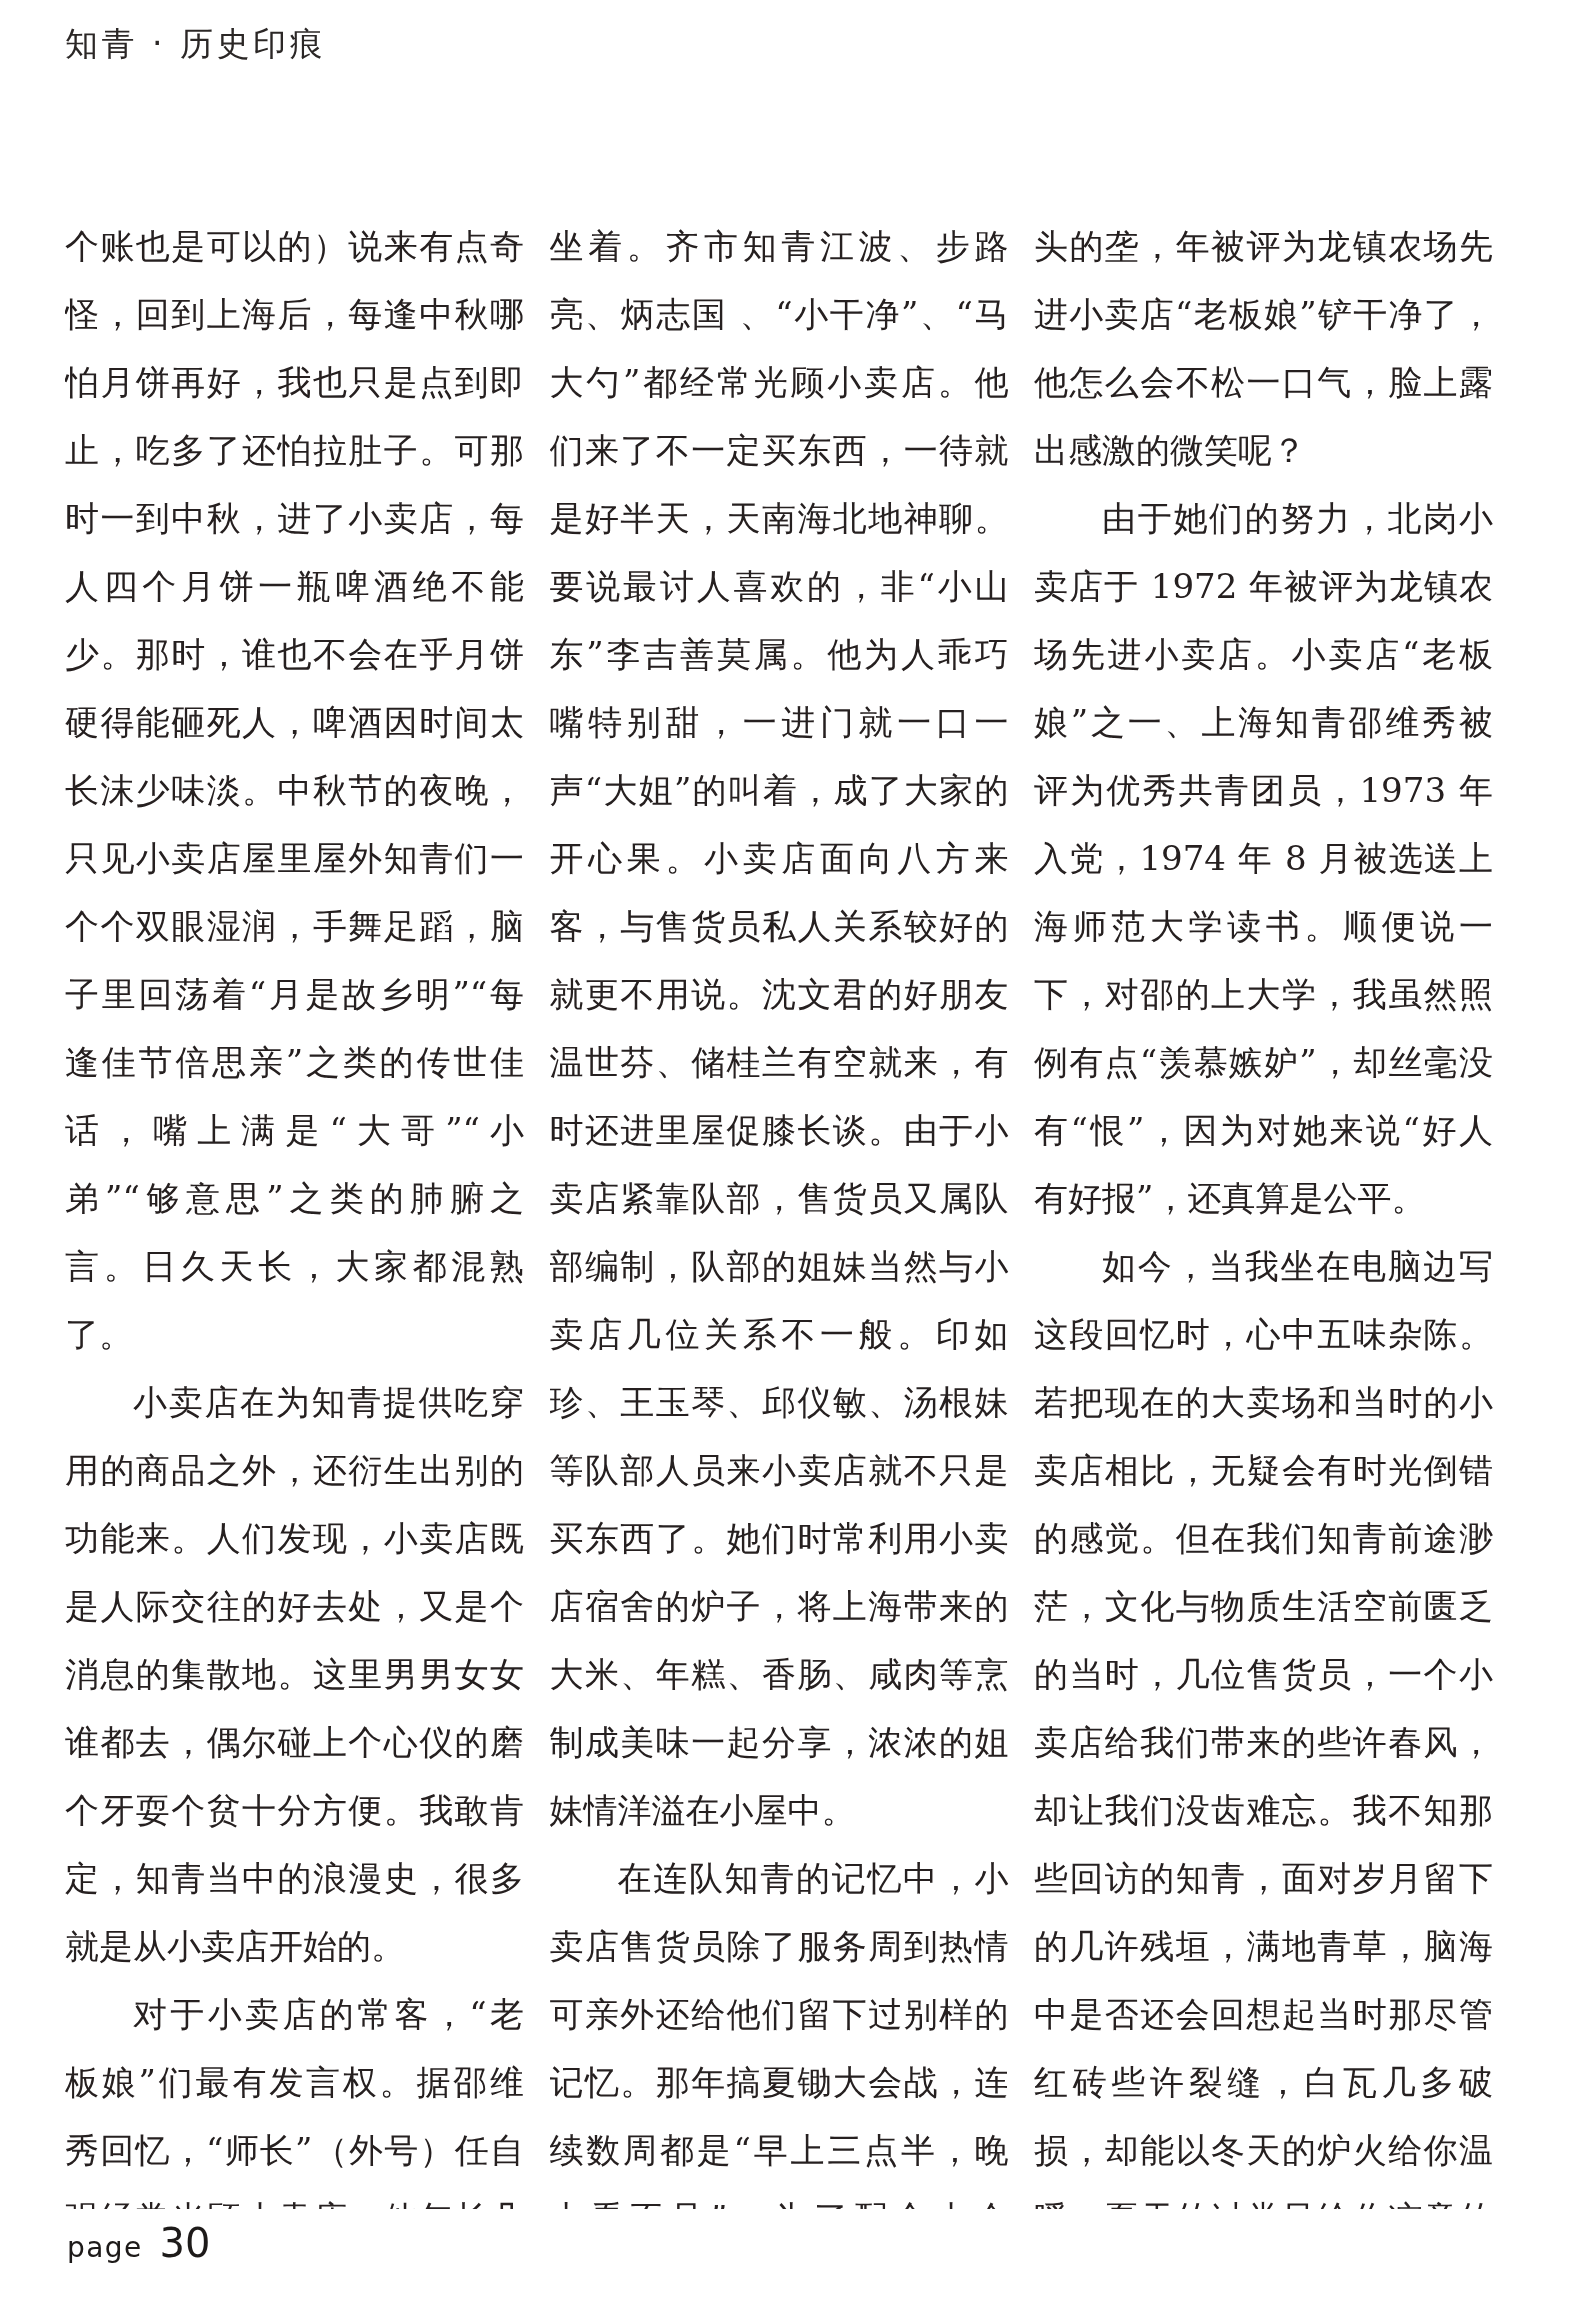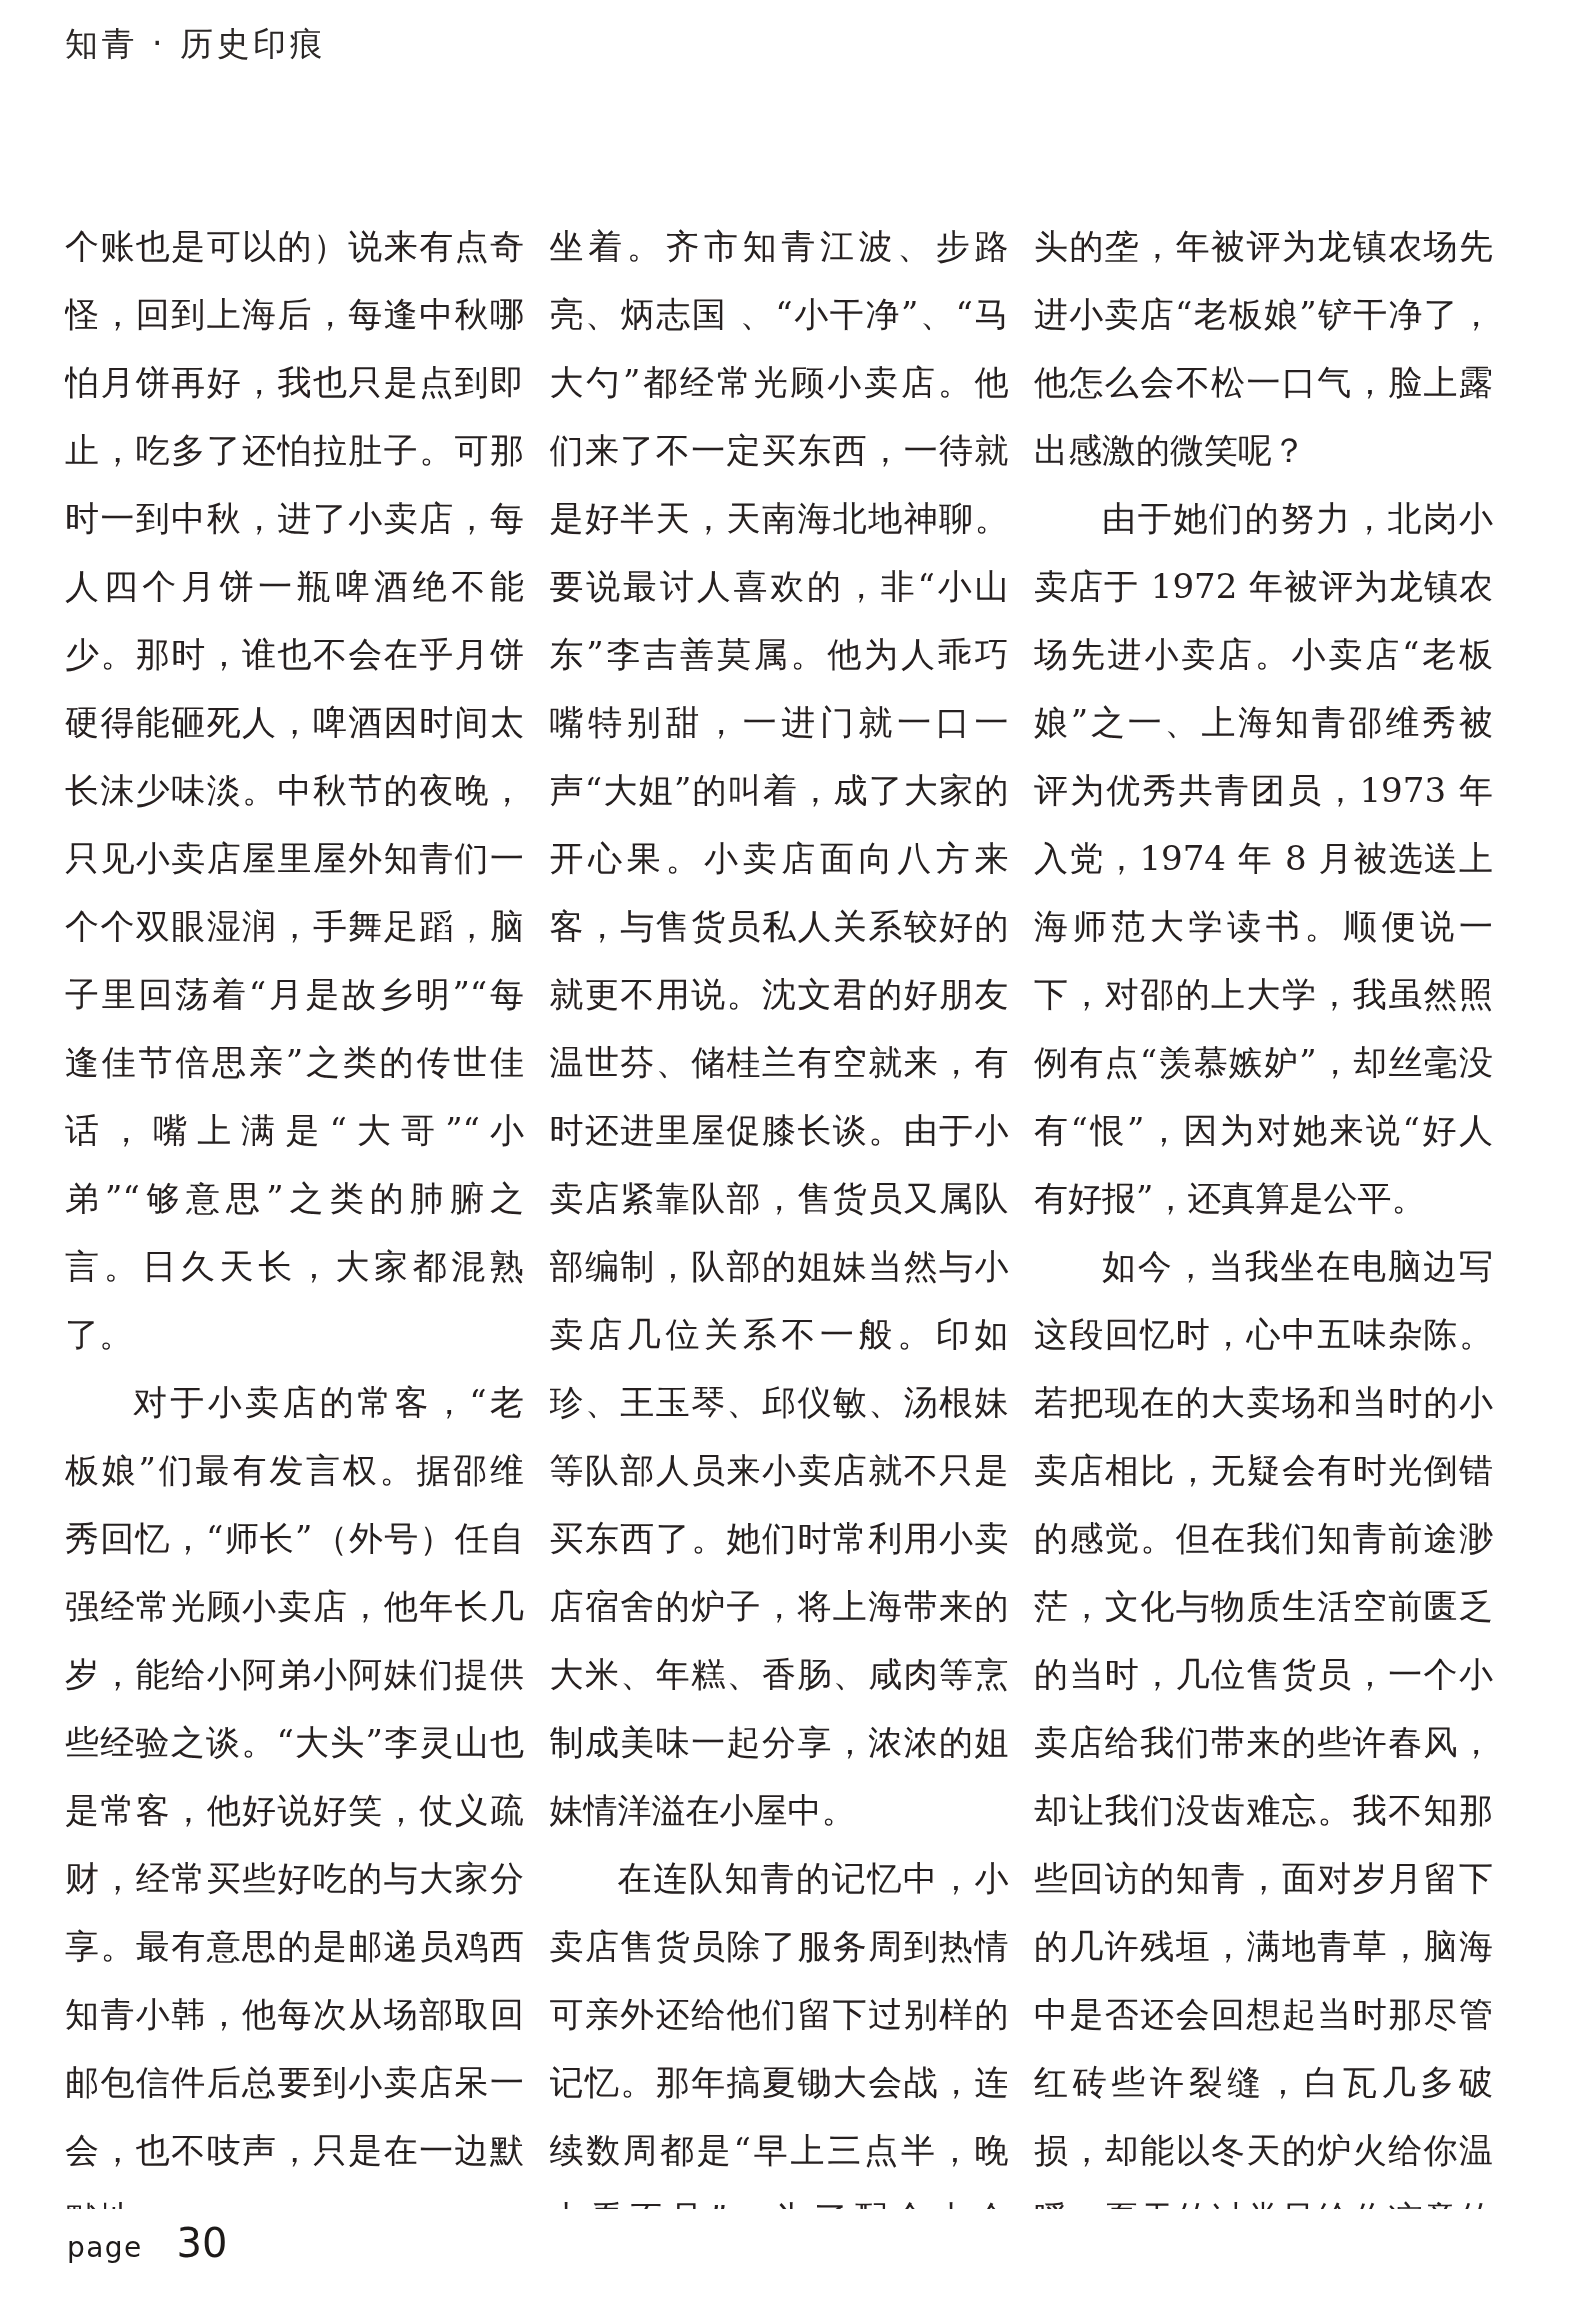--- a/index.html
+++ b/index.html
@@ -54,21 +54,21 @@
   .attribution {
     margin-top: 106px !important;
     letter-spacing: 2.1px;
   }
   .footer {
     position: absolute;
     left: 67px;
     top: 2220px;
     display: flex;
     align-items: baseline;
-    gap: 34px;
+    gap: 17px;
     color: #1d1a19;
   }
   .footer .page-label {
     font-family: "DejaVu Sans", sans-serif;
     font-size: 28px;
     letter-spacing: 1.4px;
   }
   .footer .page-num {
     font-family: "DejaVu Sans", sans-serif;
     font-size: 40px;
@@ -78,20 +78,21 @@
 <body>
 
 <div class="sheet">
 
   <div class="header">知青 · 历史印痕</div>
 
   <div class="columns">
 
     <div class="col">
       <p>个账也是可以的）说来有点奇怪，回到上海后，每逢中秋哪怕月饼再好，我也只是点到即止，吃多了还怕拉肚子。可那时一到中秋，进了小卖店，每人四个月饼一瓶啤酒绝不能少。那时，谁也不会在乎月饼硬得能砸死人，啤酒因时间太长沫少味淡。中秋节的夜晚，只见小卖店屋里屋外知青们一个个双眼湿润，手舞足蹈，脑子里回荡着“月是故乡明”“每逢佳节倍思亲”之类的传世佳话，嘴上满是“大哥”“小弟”“够意思”之类的肺腑之言。日久天长，大家都混熟了。</p>
+      <p class="ind">小卖店在为知青提供吃穿用的商品之外，还衍生出别的功能来。人们发现，小卖店既是人际交往的好去处，又是个消息的集散地。这里男男女女谁都去，偶尔碰上个心仪的磨个牙耍个贫十分方便。我敢肯定，知青当中的浪漫史，很多就是从小卖店开始的。</p>
       <p class="ind">对于小卖店的常客，“老板娘”们最有发言权。据邵维秀回忆，“师长”（外号）任自强经常光顾小卖店，他年长几岁，能给小阿弟小阿妹们提供些经验之谈。“大头”李灵山也是常客，他好说好笑，仗义疏财，经常买些好吃的与大家分享。最有意思的是邮递员鸡西知青小韩，他每次从场部取回邮包信件后总要到小卖店呆一会，也不吱声，只是在一边默默地</p>
     </div>
 
     <div class="col">
       <p>坐着。齐市知青江波、步路亮、炳志国 、“小干净”、“马大勺”都经常光顾小卖店。他们来了不一定买东西，一待就是好半天，天南海北地神聊。要说最讨人喜欢的，非“小山东”李吉善莫属。他为人乖巧嘴特别甜，一进门就一口一声“大姐”的叫着，成了大家的开心果。小卖店面向八方来客，与售货员私人关系较好的就更不用说。沈文君的好朋友温世芬、储桂兰有空就来，有时还进里屋促膝长谈。由于小卖店紧靠队部，售货员又属队部编制，队部的姐妹当然与小卖店几位关系不一般。印如珍、王玉琴、邱仪敏、汤根妹等队部人员来小卖店就不只是买东西了。她们时常利用小卖店宿舍的炉子，将上海带来的大米、年糕、香肠、咸肉等烹制成美味一起分享，浓浓的姐妹情洋溢在小屋中。</p>
       <p class="ind">在连队知青的记忆中，小卖店售货员除了服务周到热情可亲外还给他们留下过别样的记忆。那年搞夏锄大会战，连续数周都是“早上三点半，晚上看不见”。为了配合大会战，营造“全民总动员”“齐下火龙关”的气氛，领导要求小卖店服务到田间地头。这帮姐妹有需求就售货，没需求便握锄铲地。她们虽然干不了多少活，但当一个天天下地晒得身上冒油脸上暴皮的知青，在正午的烈日下铲着一条好像怎么也到不了</p>
     </div>
 
     <div class="col">
       <p>头的垄，年被评为龙镇农场先进小卖店“老板娘”铲干净了，他怎么会不松一口气，脸上露出感激的微笑呢？</p>

